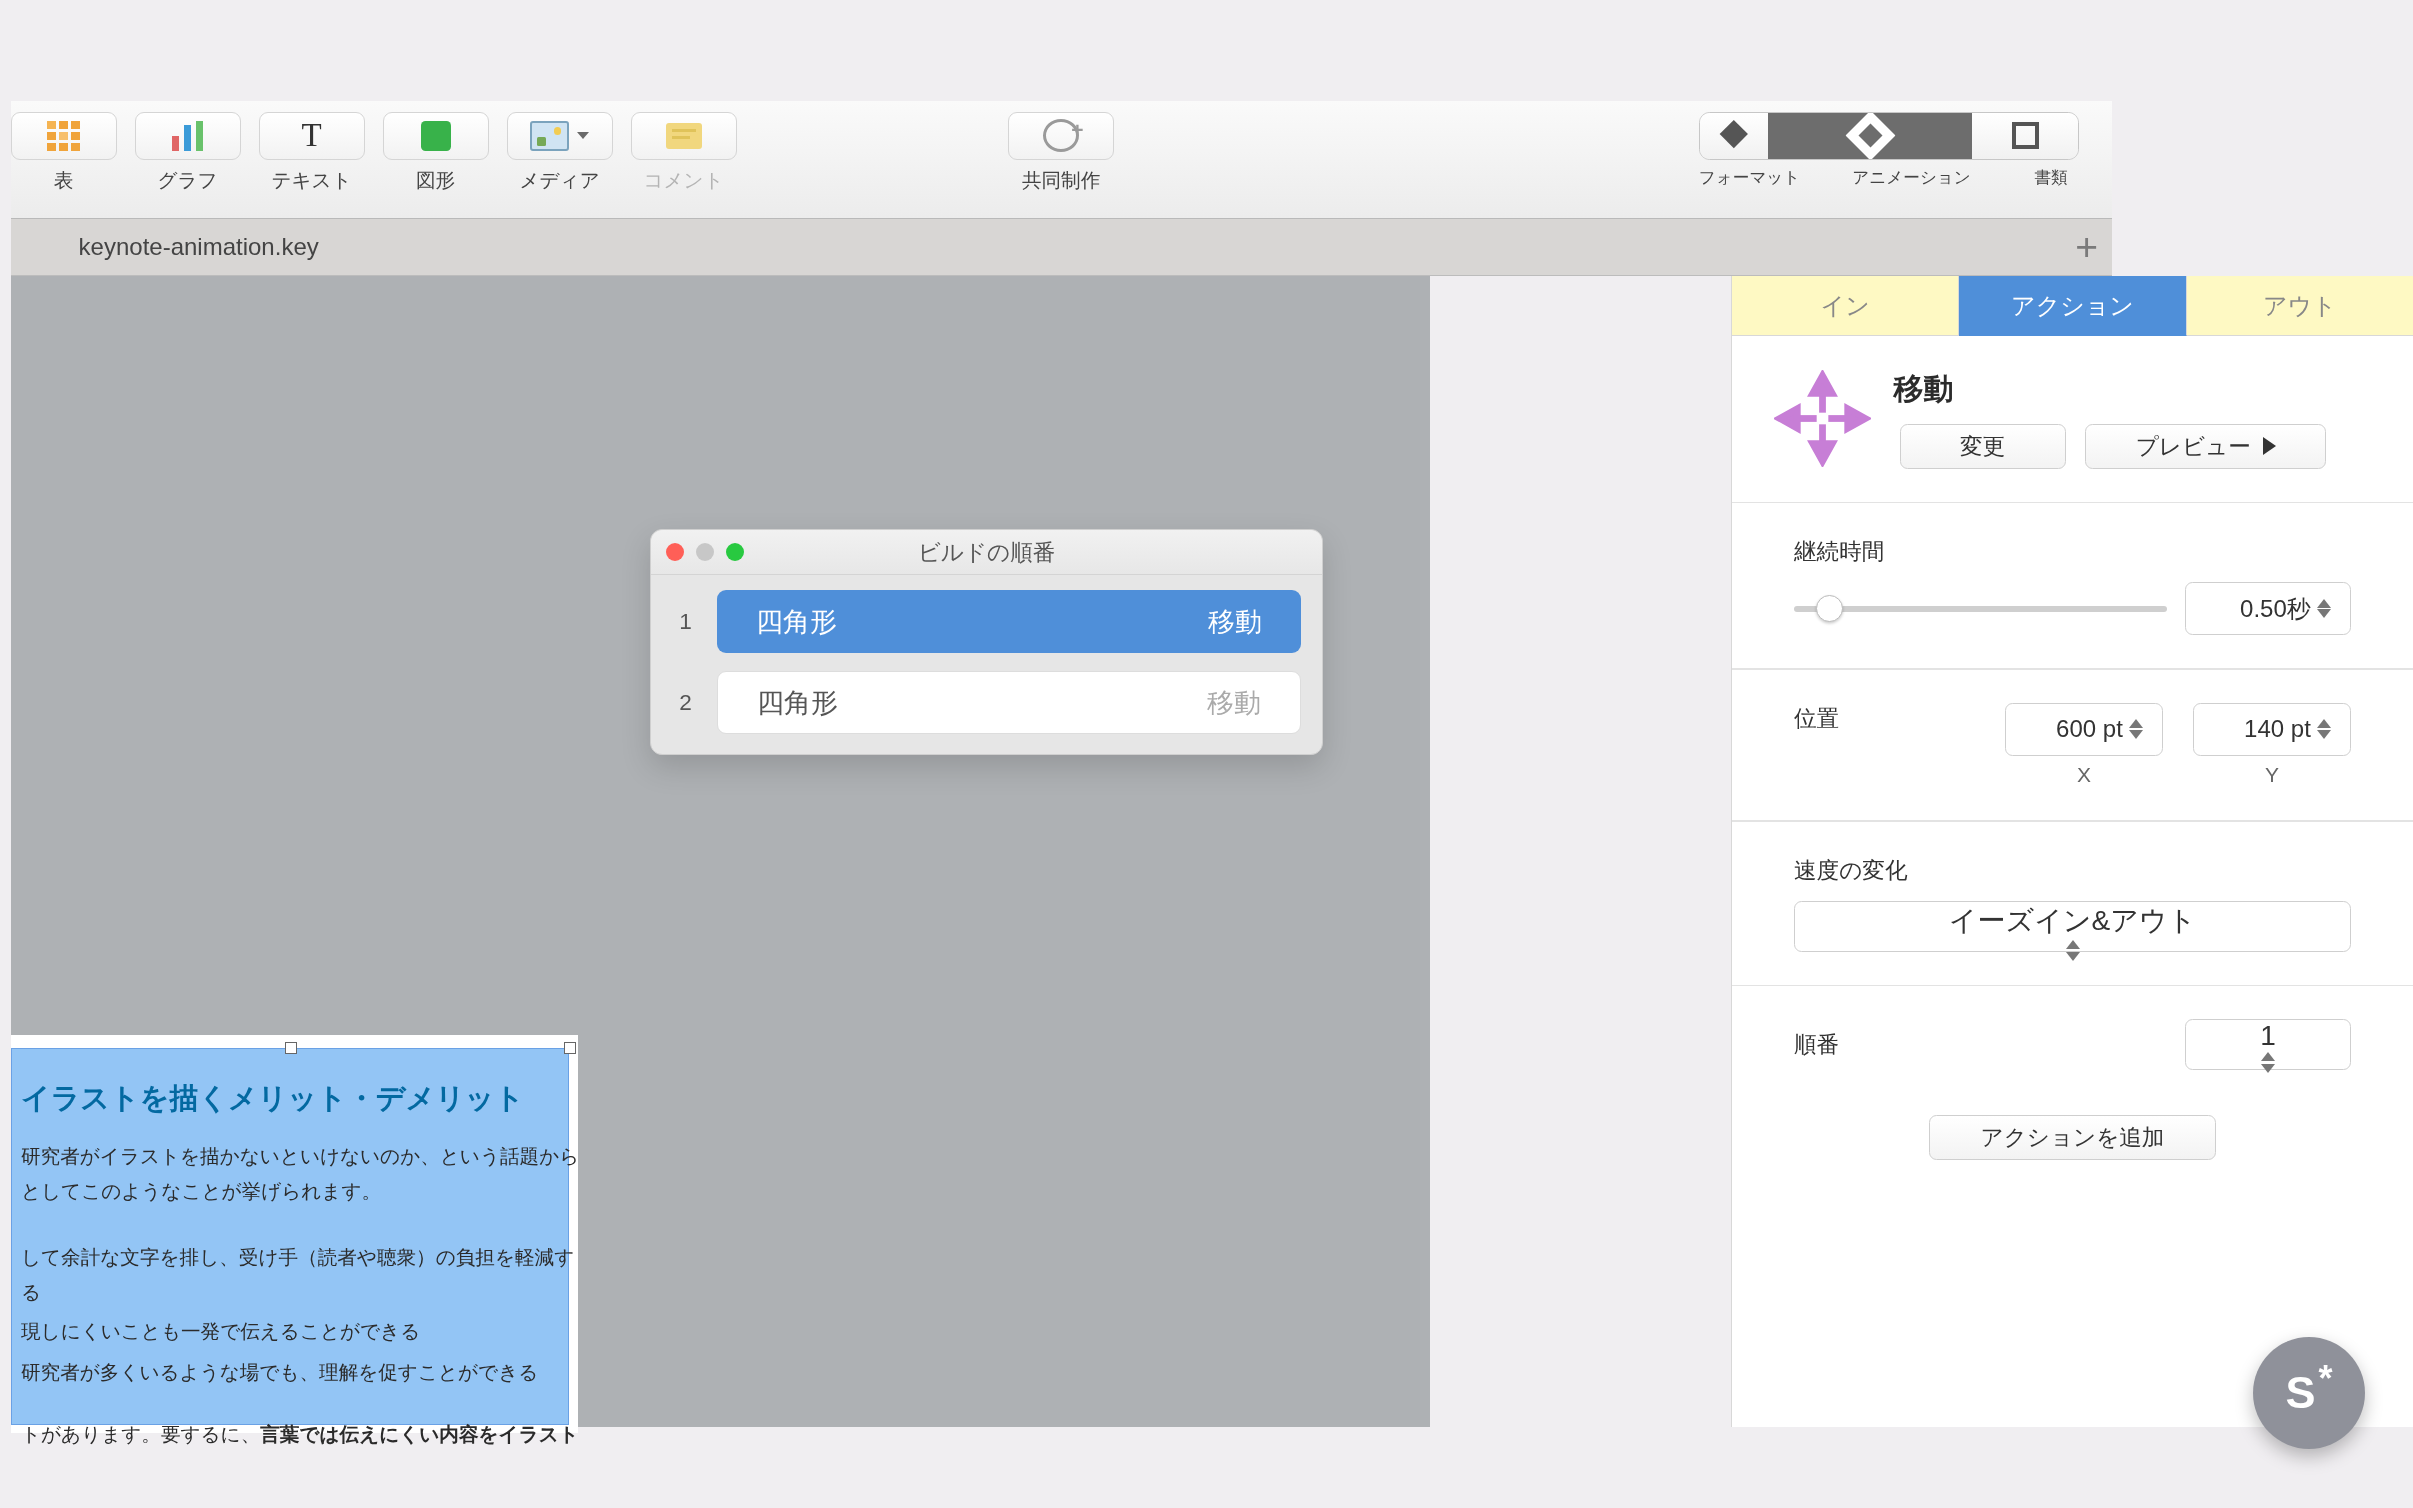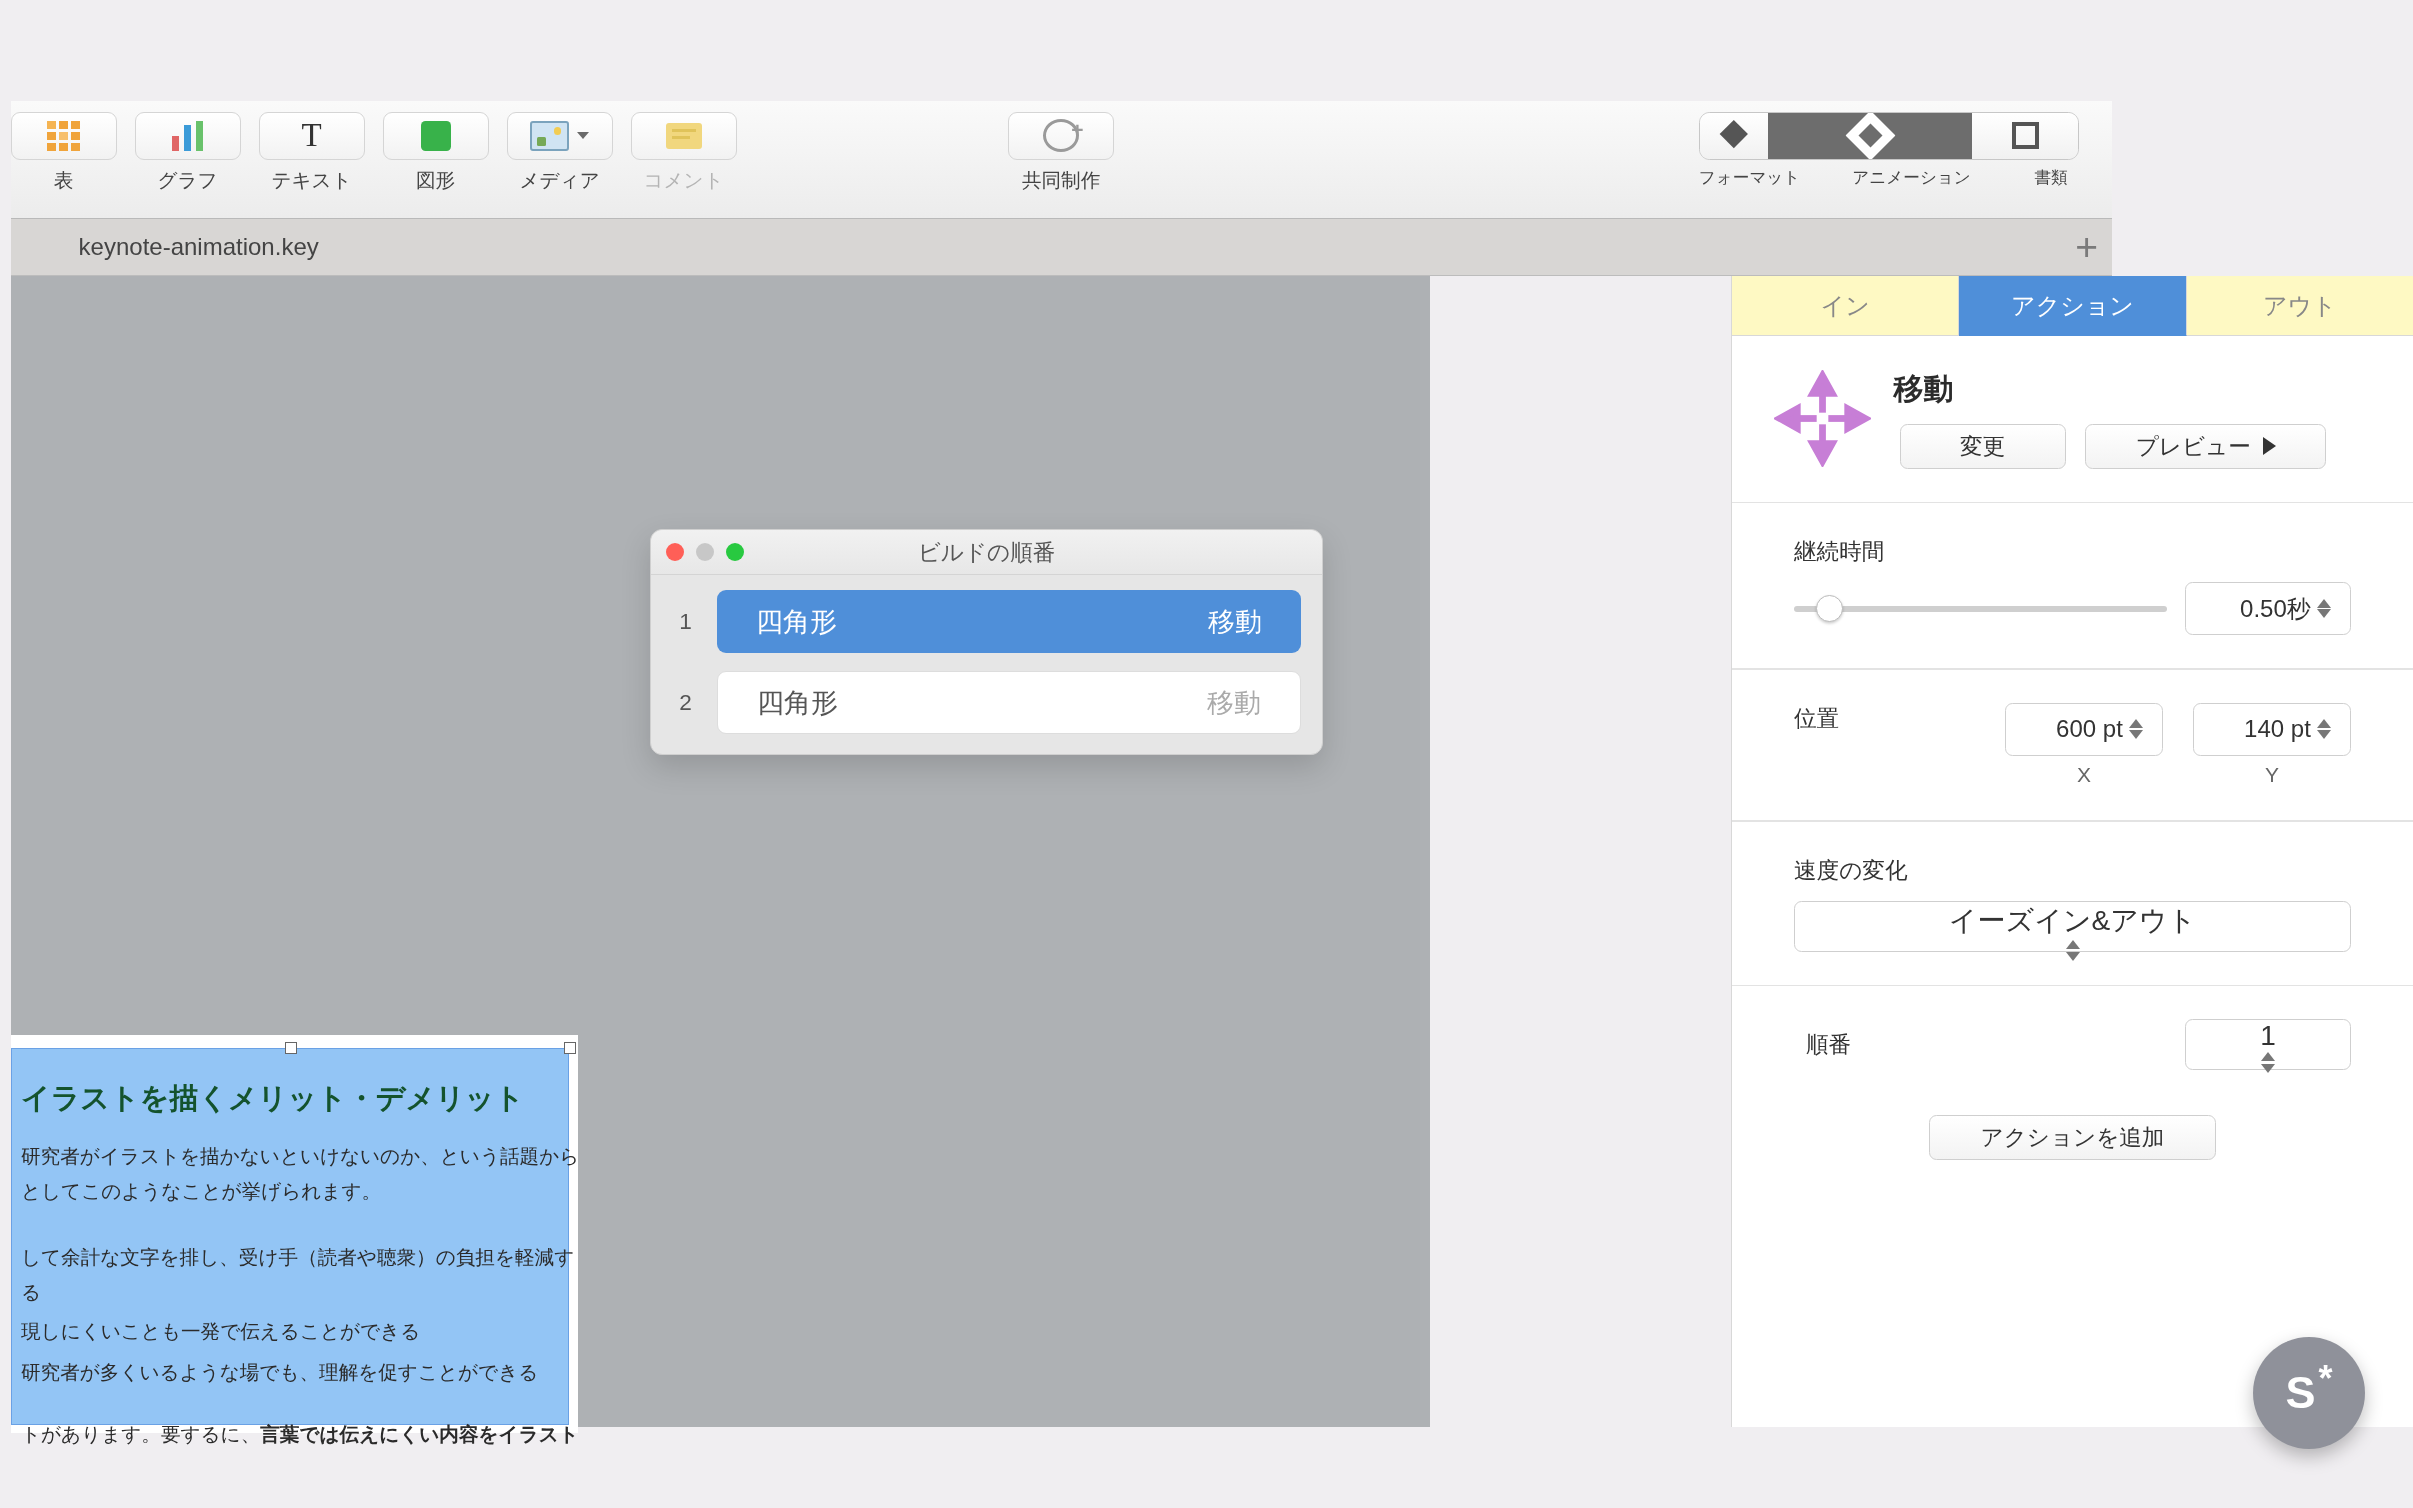--- a/index.html
+++ b/index.html
@@ -25,21 +25,21 @@
   .tabbar .tabname { margin-left: 68px; font-size: 24px; color:#444; }
   .tabbar .plus { position:absolute; right: 13.6px; font-size: 39px; color:#7a7a7a; }
 
   
   .canvas { position:absolute; left:10.6px; top:276px; width:1419px; height:1151px; background:#aeb1b4; }
 
   
   .slide { position:absolute; left:10.6px; top:1035px; width:567px; height:398px; background:#ffffff; }
   .selrect { position:absolute; left:10.6px; top:1048px; width:558px; height:377px; background:#7cb9f4; opacity:.82; border:1.5px solid #4a8de0; }
   .handle { position:absolute; width:12px; height:12px; background:#fff; border:1.5px solid #666; }
-  .slide-title { position:absolute; left:21px; top:1079px; font-size:29px; font-weight:700; color:#14532d; }
+  .slide-title { position:absolute; left:21px; top:1079px; font-size:29px; font-weight:700; color:#0369a1; }
   .sline { position:absolute; left:21px; font-size:19.6px; color:#2b2b2b; }
   .bold { font-weight:700; }
 
   
   .popover { position:absolute; left:650px; top:529px; width:673px; height:226px; background:#e6e6e6; border:1.5px solid #cfcfcf; border-radius:12px; box-shadow: 0 12px 30px rgba(0,0,0,.15); }
   .popover .titlebar { height:45px; border-bottom:1.5px solid #d4d4d4; display:flex; align-items:center; border-radius:12px 12px 0 0; background:linear-gradient(#f1f1f1,#e7e7e7); position:relative; }
   .traffic { position:absolute; left:15px; display:flex; gap:12px; }
   .dotc { width:18px; height:18px; border-radius:50%; }
   .red{background:#ff5f57;} .yel{background:#c7c7c7;} .grn{background:#28c940;}
   .popover .ptitle { width:100%; text-align:center; font-size:22.6px; color:#555; }
@@ -75,21 +75,21 @@
   .stepper .up { border-bottom:9px solid #777; } .stepper .dn { border-top:9px solid #777; }
   .posrow { display:flex; align-items:flex-start; justify-content:space-between; }
   .posfields { display:flex; gap:30px; }
   .posfields .col { display:flex; flex-direction:column; align-items:center; gap:7.5px; }
   .posfields .numfield { width:158px; }
   .axislab { font-size:21px; color:#666; }
   .selectlike { height:51px; border:1.5px solid #cfcfcf; border-radius:7.5px; display:flex; align-items:center; justify-content:space-between; padding:0 18px; font-size:28px; color:#333; background:#fff;flex-direction:column; }
   .chev { width:0;height:0;border-left:7.5px solid transparent;border-right:7.5px solid transparent; }
   .chev-pair { display:flex; flex-direction:column; gap:3px; }
   .chev.up{border-bottom:9px solid #777;} .chev.dn{border-top:9px solid #777;}
-  .orderrow { display:flex; align-items:center; justify-content:space-between;margin-left:12px; }
+  .orderrow { display:flex; align-items:center; justify-content:space-between; }
   .orderrow .selectlike { width:166px; }
   .addbtn { margin: 45px auto 0; width:287px; }
 
   
   .badge { position:absolute; right:48px; bottom:59px; width:112px; height:112px; border-radius:50%; background:#8f919a; color:#fff; display:flex; align-items:center; justify-content:center; font-size:45px; font-weight:700; box-shadow:0 7.5px 18px rgba(0,0,0,.25); }
   .badge sup { font-size:36px; margin-left:3px; position:relative; top:-13.6px; }
 
   
   .ic-table { width:33px; height:30px; display:grid; grid-template-columns:repeat(3,1fr); grid-template-rows:repeat(3,1fr); gap:3px; }
   .ic-table span { background:#f0a43b; }

